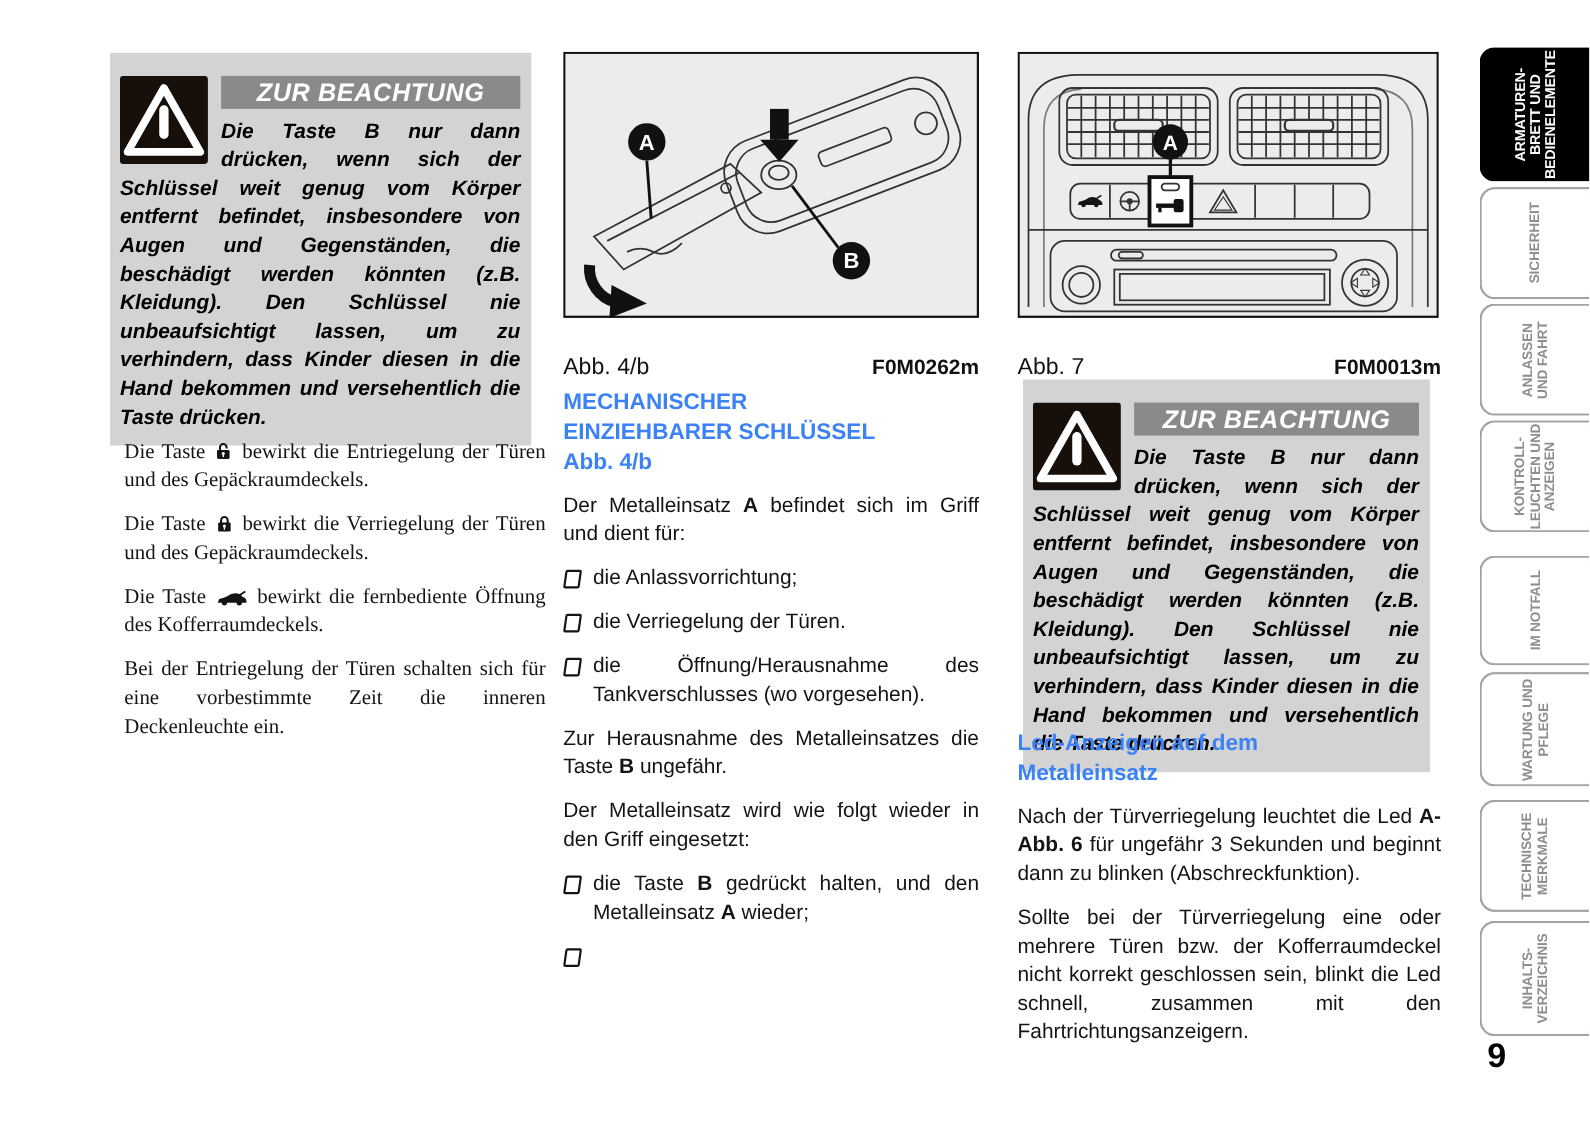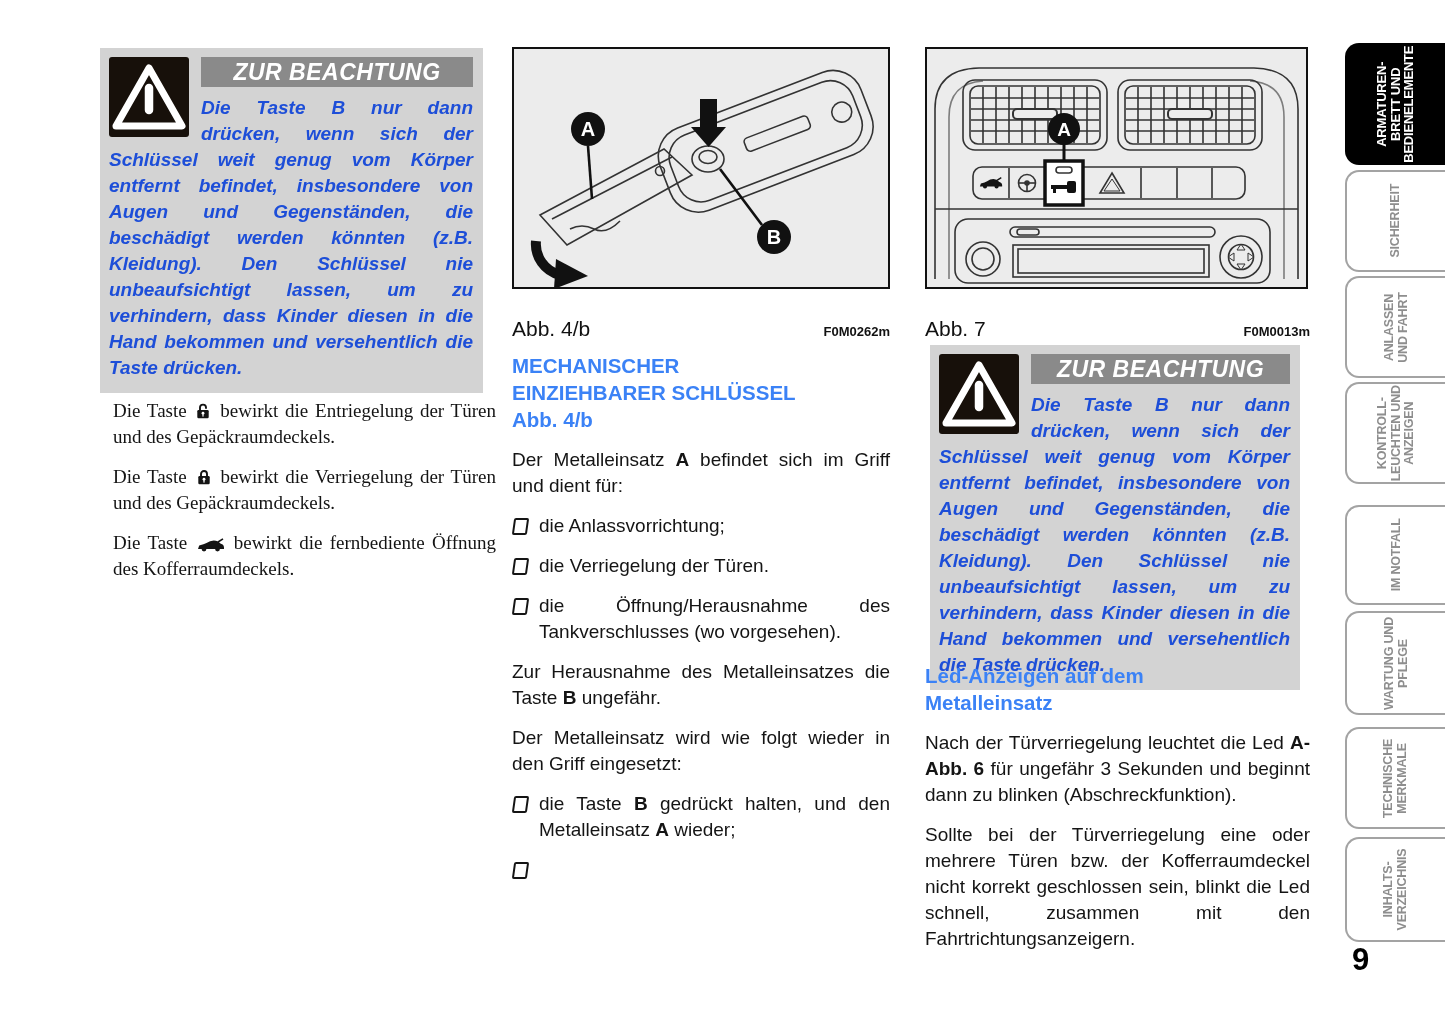--- a/index.html
+++ b/index.html
@@ -1,31 +1,31 @@
 <!DOCTYPE html>
 <html lang="de"><head>
 <meta charset="utf-8">
 <style>
   html,body{margin:0;padding:0;background:#fff;}
   .page{position:relative;width:1445px;height:1026px;background:#ffffff;overflow:hidden;
         font-family:"Liberation Sans", sans-serif;color:#141414;}
   .col{position:absolute;}
   
-  .warnbox{background:#d3d3d3;padding:9px 10px 12px 9px;box-sizing:border-box;}
+  .warnbox{background:#d3d3d3;padding:21px 10px 12px 9px;box-sizing:border-box;}
   .warnbox .wicon{float:left;width:80px;height:80px;margin:0 12px 4px 0;}
   .warnbox .whead{height:30px;background:#8a8a8a;color:#ffffff;font-style:italic;font-weight:bold;
                   font-size:23px;line-height:30px;text-align:center;letter-spacing:.5px;
                   overflow:hidden;margin-bottom:8px;}
   .warnbox .wbody{font-weight:bold;font-style:italic;font-size:19px;line-height:26px;
-                  text-align:justify;color:#1d4ed8;}
+                  text-align:justify;color:#000000;}
   
   .figure svg{display:block;}
   .figcap{display:flex;justify-content:space-between;align-items:baseline;margin-top:8px;}
   .figcap .cap{font-size:21px;color:#111;}
-  .figcap .code{font-size:13px;font-weight:bold;color:#111;margin-top:27px;}
+  .figcap .code{font-size:19px;font-weight:bold;color:#111;margin-top:27px;}
   
   .tblock p{margin:0 0 14px 0;font-size:19px;line-height:26px;text-align:justify;color:#141414;}
   .h1{font-size:20.5px;font-weight:bold;line-height:27px;white-space:pre-line;margin:0 0 14px 0;color:#3b82f6;}
   .b{font-weight:bold;}
   .bullet{position:relative;padding-left:27px;margin:0 0 14px 0;font-size:19px;line-height:26px;
           text-align:justify;}
   .bullet .sq{position:absolute;left:1px;top:5px;width:11px;height:13px;border:2px solid #141414;
               border-radius:2px;transform:skewX(-8deg);}
   .inline-icon{display:inline-block;vertical-align:-2px;line-height:0;margin:0 2px;}
   .inline-icon svg{height:16px;width:16px;}
@@ -85,20 +85,21 @@
     <div class="tblock" style="position:absolute;left:13px;top:350px;width:383px;font-family:Liberation Serif, serif;" data-name="left-text-block">
       <p data-name="paragraph"><span>Die Taste </span><span class="inline-icon" data-name="unlock-icon"><svg>
               <use href="#unlock-icon" xlink:href="#unlock-icon"></use>
             </svg></span><span> bewirkt die Entriegelung der Türen und des Gepäckraumdeckels.</span></p>
       <p data-name="paragraph"><span>Die Taste </span><span class="inline-icon" data-name="lock-icon"><svg>
               <use href="#lock-icon" xlink:href="#lock-icon"></use>
             </svg></span><span> bewirkt die Verriegelung der Türen und des Gepäckraumdeckels.</span></p>
       <p data-name="paragraph"><span>Die Taste </span><span class="inline-icon" data-name="car-trunk-icon"><svg>
               <use href="#car-trunk-icon" xlink:href="#car-trunk-icon"></use>
             </svg></span><span> bewirkt die fernbediente Öffnung des Kofferraumdeckels.</span></p>
+      <p data-name="paragraph"><span>Bei der Entriegelung der Türen schalten sich für eine vorbestimmte Zeit die inneren Deckenleuchte ein.</span></p>
     </div>
   </section>
 
   <section class="col" style="left:512px;top:47px;width:378px;height:940px;" data-name="middle-column">
     <div class="figure" data-name="figure-key">
       <svg viewBox="0 0 378 242" width="378" height="242" data-name="key-illustration">
         <rect x="1" y="1" width="376" height="240" fill="#ececec" stroke="#111" stroke-width="2"></rect>
 
         <g data-name="key-blade-drawing">
           <polygon points="28,168 152,102 180,128 55,198" fill="#f8f8f8" class="figline"></polygon>

